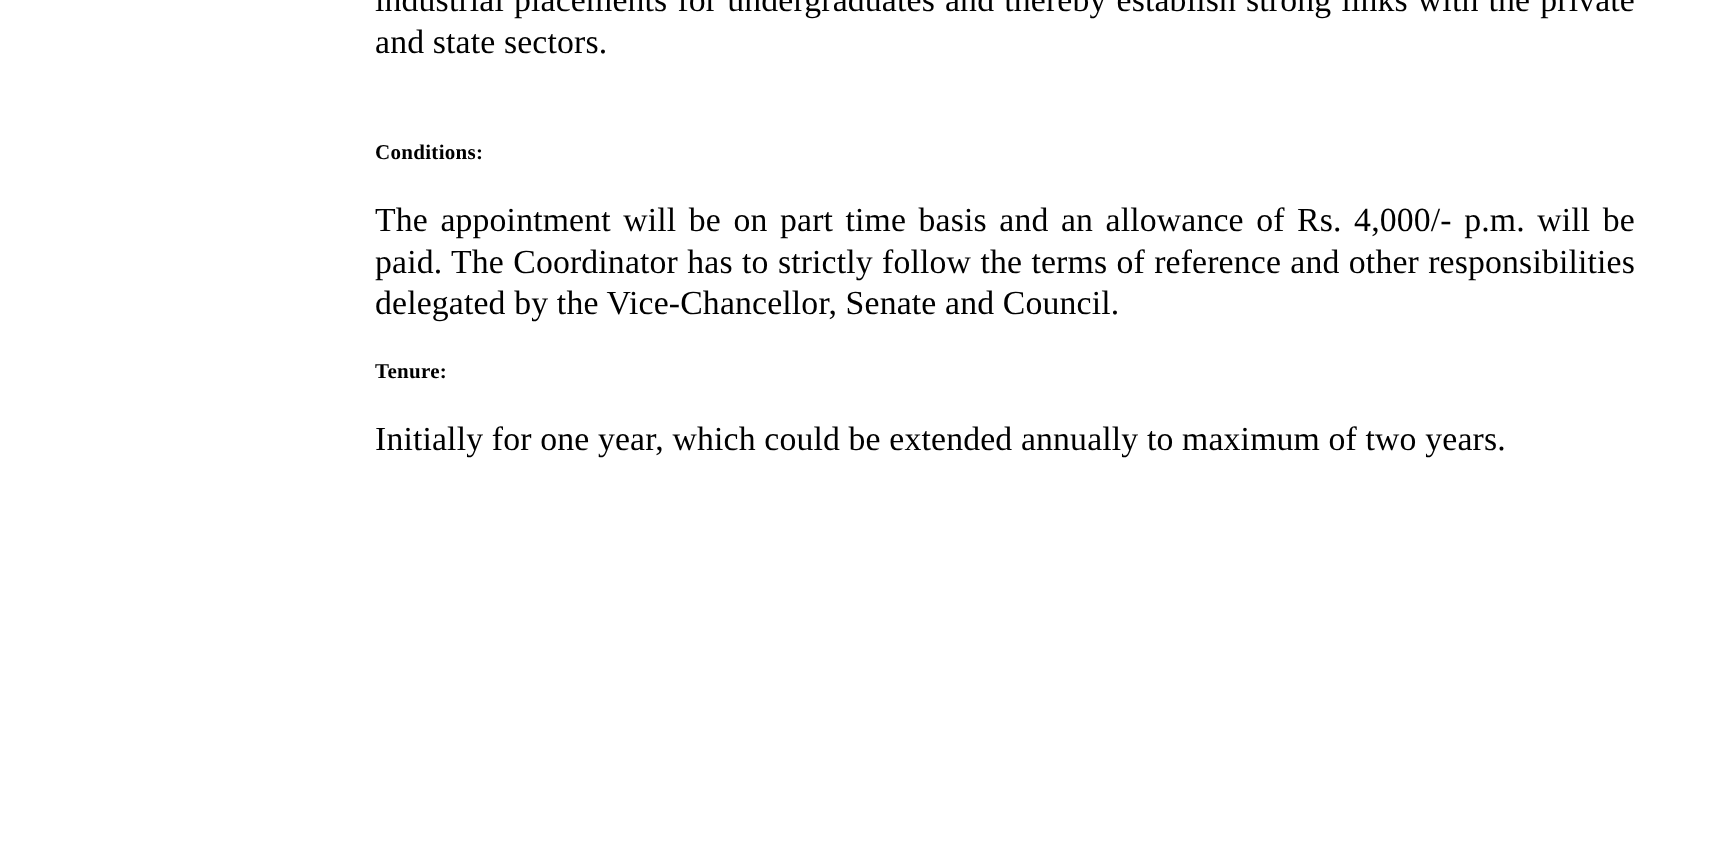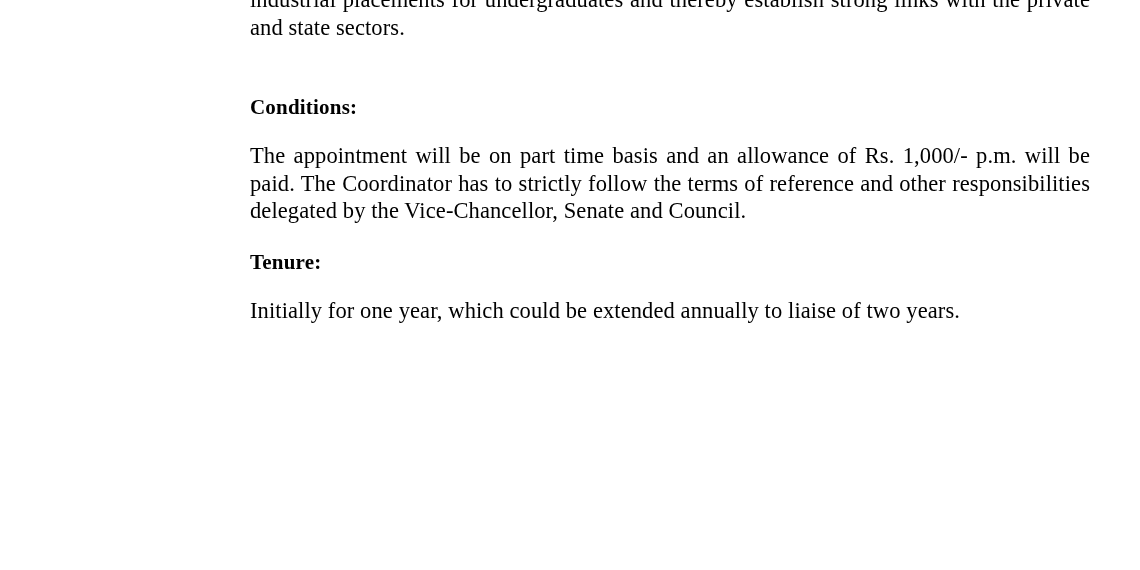--- a/index.html
+++ b/index.html
@@ -33,21 +33,21 @@
     text-align: justify;
     text-justify: inter-word;
     margin: 0;
     letter-spacing: 0.1px;
   }
   .para.clipped-top {
     margin-top: -14px;
   }
   .heading {
     font-family: "Liberation Serif", serif;
-    font-size: 21px;
+    font-size: 14px;
     font-weight: bold;
     margin: 0;
     letter-spacing: 0.2px;
   }
   .gap-lg { height: 29px; }
   .gap-md { height: 25px; }
   .gap-sm { height: 22px; }
   .nojust { text-align: left; }
 </style>
 </head>
@@ -60,27 +60,27 @@
 
     <div class="gap-lg"></div>
 
 
     <div class="gap-md"></div>
 
     <p class="heading">Conditions:</p>
 
     <div class="gap-sm"></div>
 
-    <p class="para">The appointment will be on part time basis and an allowance of Rs. 1,000/- p.m. will be paid. The Coordinator has to strictly follow the terms of reference and other responsibilities delegated by the Vice-Chancellor, Senate and Council.</p>
+    <p class="para">The appointment will be on part time basis and an allowance of Rs. 4,000/- p.m. will be paid. The Coordinator has to strictly follow the terms of reference and other responsibilities delegated by the Vice-Chancellor, Senate and Council.</p>
 
     <div class="gap-md"></div>
 
     <p class="heading">Tenure:</p>
 
     <div class="gap-sm"></div>
 
-    <p class="para nojust">Initially for one year, which could be extended annually to liaise of two years.</p>
+    <p class="para nojust">Initially for one year, which could be extended annually to maximum of two years.</p>
 
     <div class="gap-md"></div>
 
 
   </div>
 </div>
 
 </body></html>

